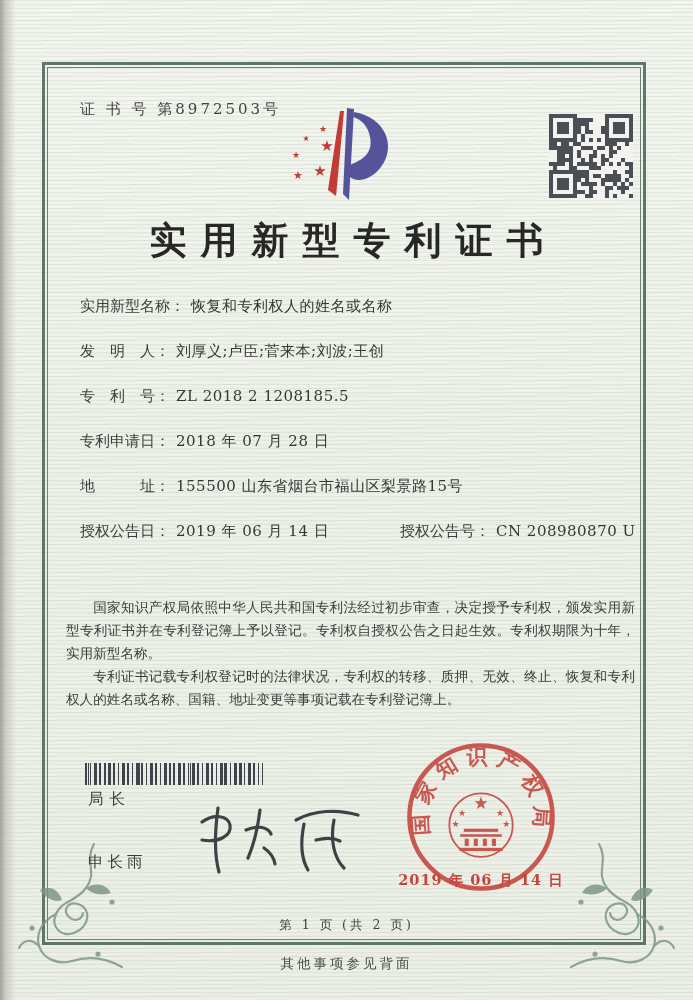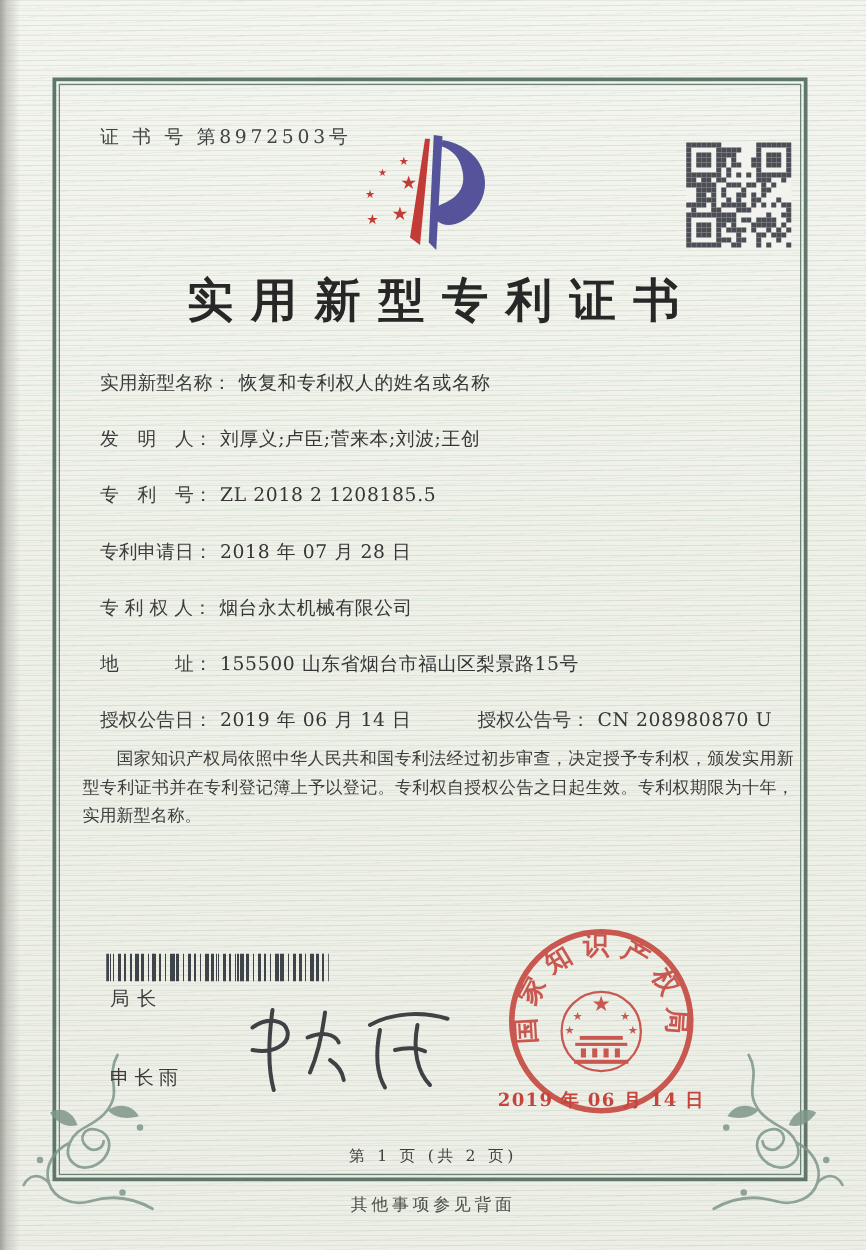--- a/index.html
+++ b/index.html
@@ -48,21 +48,21 @@
   .title{
     position:absolute;left:0;right:0;top:216px;margin:0;
     text-align:center;font-size:37px;font-weight:700;color:#272727;
     letter-spacing:14px;padding-left:14px;
   }
 
   .fields{position:absolute;left:80px;top:297px;right:56px;font-size:15px;}
   .fields .row{margin-bottom:26px;white-space:nowrap;}
   .fields .lab{color:#3d3d3d;}
   .fields .val{color:#363636;letter-spacing:.5px;padding-left:6px;}
-  .fields .row.double .pair+.pair{margin-left:48px;}
+  .fields .row.double .pair+.pair{margin-left:66px;}
   .fields .pair{display:inline-block;}
 
   .body-text{
     position:absolute;left:66px;right:58px;top:596px;
     font-size:13.6px;line-height:23px;color:#3c3c3c;text-align:justify;
   }
   .body-text p{margin:0;text-indent:2em;}
 
   .barcode{
     position:absolute;left:85px;top:763px;width:178px;height:22px;
@@ -383,37 +383,35 @@
     <div class="row">
       <span class="lab">发　明　人：</span><span class="val">刘厚义;卢臣;菅来本;刘波;王创</span>
     </div>
     <div class="row">
       <span class="lab">专　利　号：</span><span class="val">ZL 2018 2 1208185.5</span>
     </div>
     <div class="row">
       <span class="lab">专利申请日：</span><span class="val">2018 年 07 月 28 日</span>
     </div>
     <div class="row">
-      <span class="lab">专 利 权 人：</span><span class="val">烟台永太机械有限公司</span>
-    </div>
-    <div class="row">
       <span class="lab">地　　　址：</span><span class="val">155500 山东省烟台市福山区梨景路15号</span>
     </div>
     <div class="row double">
       <span class="pair">
         <span class="lab">授权公告日：</span><span class="val">2019 年 06 月 14 日</span>
       </span>
       <span class="pair">
         <span class="lab">授权公告号：</span><span class="val">CN 208980870 U</span>
       </span>
     </div>
   </div>
 
   <div class="body-text">
     <p>国家知识产权局依照中华人民共和国专利法经过初步审查，决定授予专利权，颁发实用新型专利证书并在专利登记簿上予以登记。专利权自授权公告之日起生效。专利权期限为十年，实用新型名称。</p>
+    <p>专利证书记载专利权登记时的法律状况，专利权的转移、质押、无效、终止、恢复和专利权人的姓名或名称、国籍、地址变更等事项记载在专利登记簿上。</p>
   </div>
 
   <div class="barcode"></div>
 
   <div class="signer-title">局长</div>
   <div class="signer-name">申长雨</div>
 
   <svg class="signature" viewBox="0 0 186 84">
     <g fill="none" stroke="#3f4145" stroke-width="3.2" stroke-linecap="round">
       <path d="M30,12 C27,34 26,58 31,76"></path>

